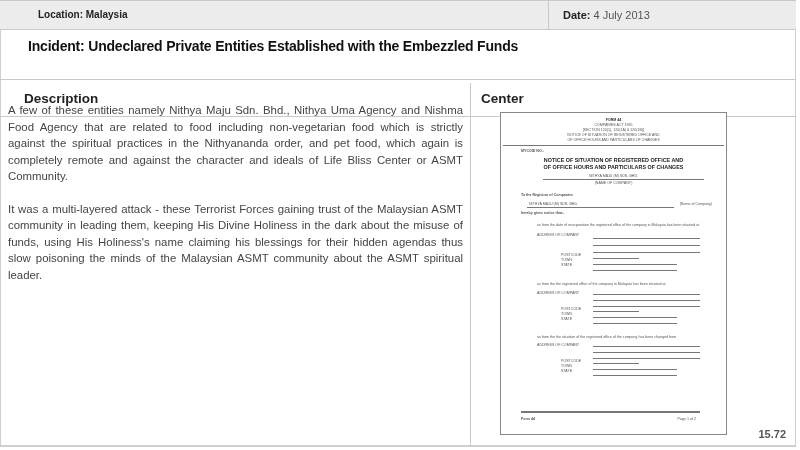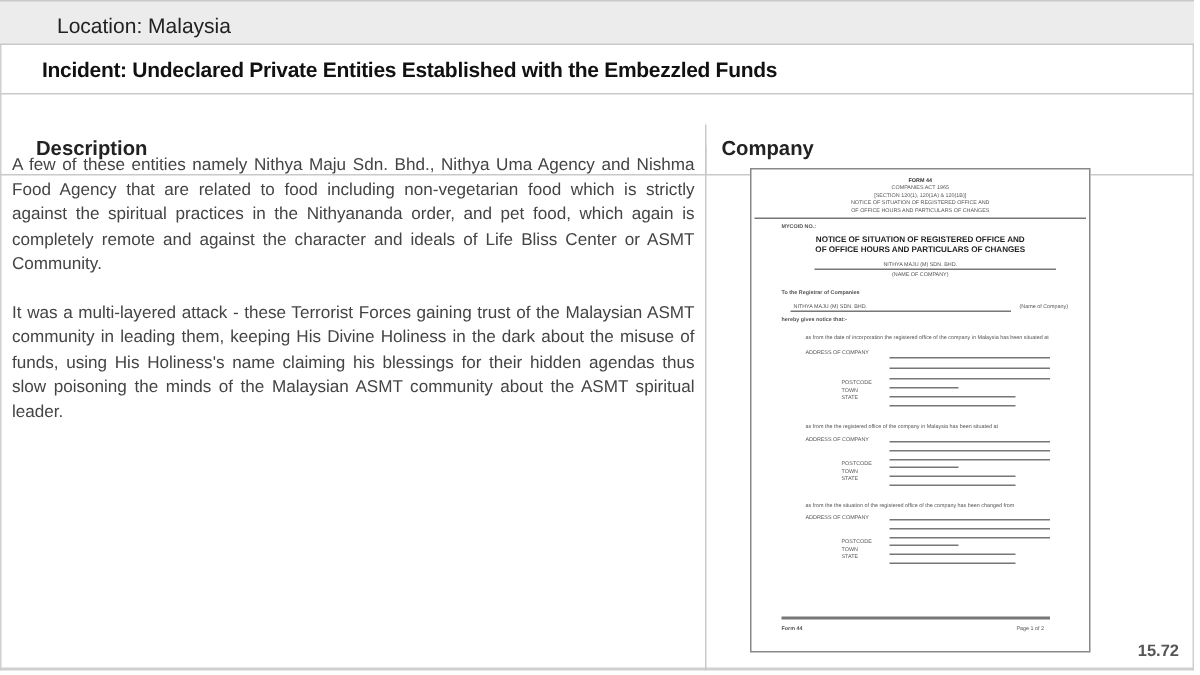--- a/index.html
+++ b/index.html
@@ -2,23 +2,23 @@
 <html><head>
 <meta charset="utf-8">
 <style>
   html, body { margin:0; padding:0; }
   body { width:800px; height:450px; background:#fff; position:relative; overflow:hidden;
          font-family:"Liberation Sans", sans-serif; color:#222; }
   .frame { position:absolute; left:0; top:0; width:796px; height:447px;
            border-left:1px solid #cfcfcf; border-right:1px solid #cfcfcf; border-bottom:2px solid #cfcfcf; box-sizing:border-box; }
   .row { position:absolute; left:0; width:796px; box-sizing:border-box; border-bottom:1px solid #c9c9c9; }
   .r1 { top:0; height:30px; background:#ececec; border-top:1px solid #c9c9c9; }
-  .r2 { top:30px; height:33px; }
+  .r2 { top:30px; height:50px; }
   .r3 { top:63px; height:34px;margin-top:20px; }
-  .cell-loc { position:absolute; left:28px; top:8px; font-size:14px; font-weight:normal; color:#222;padding-left:10px; }
+  .cell-loc { position:absolute; left:28px; top:8px; font-size:10px; font-weight:bold; color:#222;padding-left:10px; }
   .cell-date-wrap { position:absolute; left:548px; top:0; width:248px; height:29px; border-left:1px solid #c9c9c9; }
   .cell-date { position:absolute; left:14px; top:8px; font-size:11px; }
   .cell-date b { font-weight:bold; }
   .cell-date span.v { color:#555; }
   .incident { position:absolute; left:28px; top:8px; font-size:14px; font-weight:bold; color:#111; letter-spacing:-0.2px; }
   .desc-h { position:absolute; left:24px; top:8px; font-size:13.5px; font-weight:bold; }
   .photos-wrap { position:absolute; left:470px; top:0; width:326px; height:34px; border-left:1px solid #c9c9c9; }
   .photos-h { position:absolute; left:10px; top:8px; font-size:13.5px; font-weight:bold; }
   .vsplit { position:absolute; left:470px; top:97px; width:1px; height:350px; background:#c9c9c9; }
   .body-text { position:absolute; left:8px; top:102px; width:455px; font-size:11.4px; line-height:16.5px;
@@ -36,30 +36,36 @@
 </head>
 <body>
 
 <div class="frame"></div>
 
 <div class="row r1">
   <div class="cell-loc">
     <span>Location:</span>
     <span>Malaysia</span>
   </div>
+  <div class="cell-date-wrap">
+    <div class="cell-date">
+      <b>Date:</b>
+      <span class="v">4 July 2013</span>
+    </div>
+  </div>
 </div>
 
 <div class="row r2">
   <div class="incident">Incident: Undeclared Private Entities Established with the Embezzled Funds</div>
 </div>
 
 <div class="row r3">
   <div class="desc-h">Description</div>
   <div class="photos-wrap">
-    <div class="photos-h">Company</div>
+    <div class="photos-h">Center</div>
   </div>
 </div>
 
 <div class="vsplit"></div>
 
 <div class="body-text">
   <p>A few of these entities namely Nithya Maju Sdn. Bhd., Nithya Uma Agency and Nishma Food Agency that are related to food including non-vegetarian food which is strictly against the spiritual practices in the Nithyananda order, and pet food, which again is completely remote and against the character and ideals of Life Bliss Center or ASMT Community.</p>
   <p>It was a multi-layered attack - these Terrorist Forces gaining trust of the Malaysian ASMT community in leading them, keeping His Divine Holiness in the dark about the misuse of funds, using His Holiness's name claiming his blessings for their hidden agendas thus slow poisoning the minds of the Malaysian ASMT community about the ASMT spiritual leader.</p>
 </div>
 

